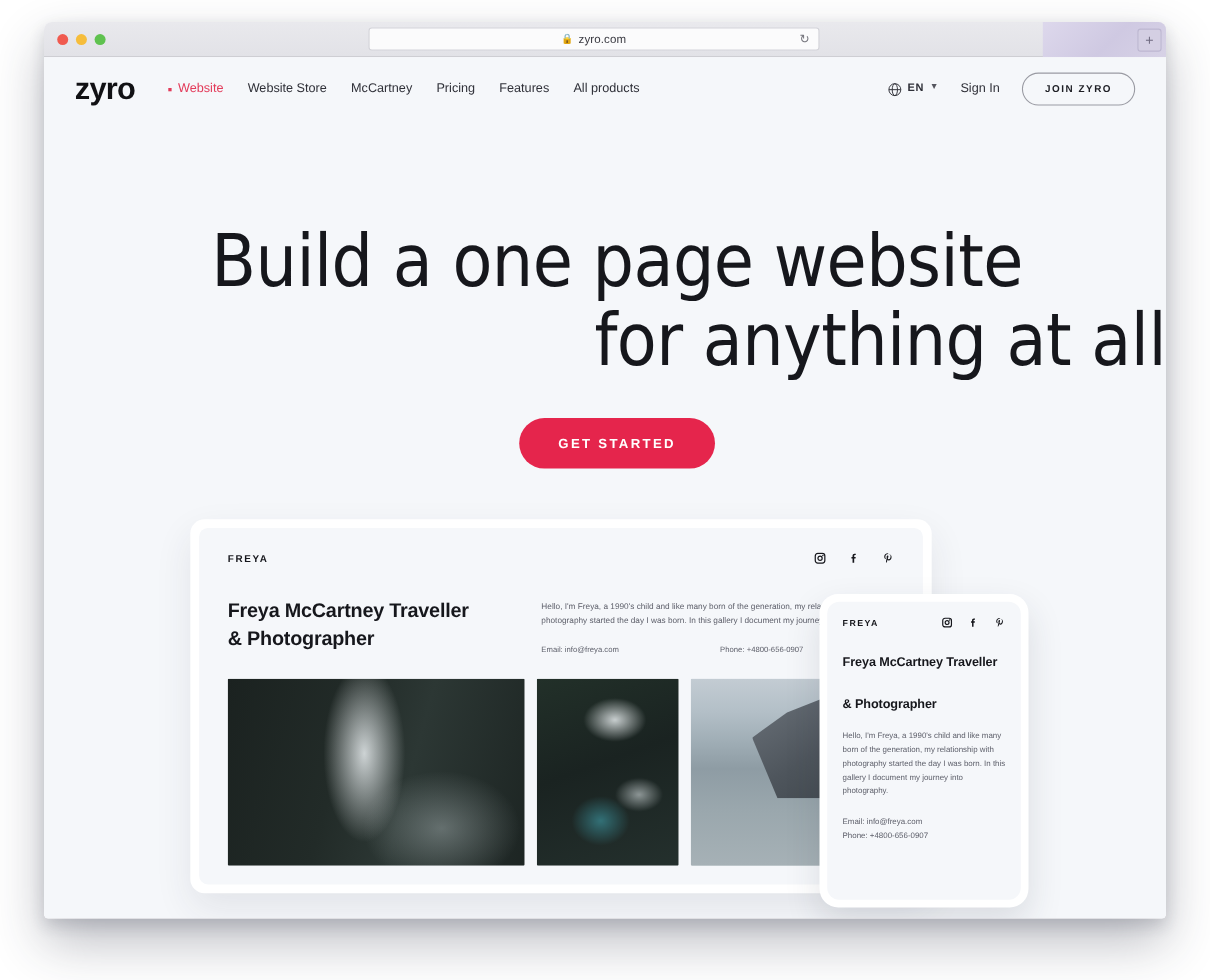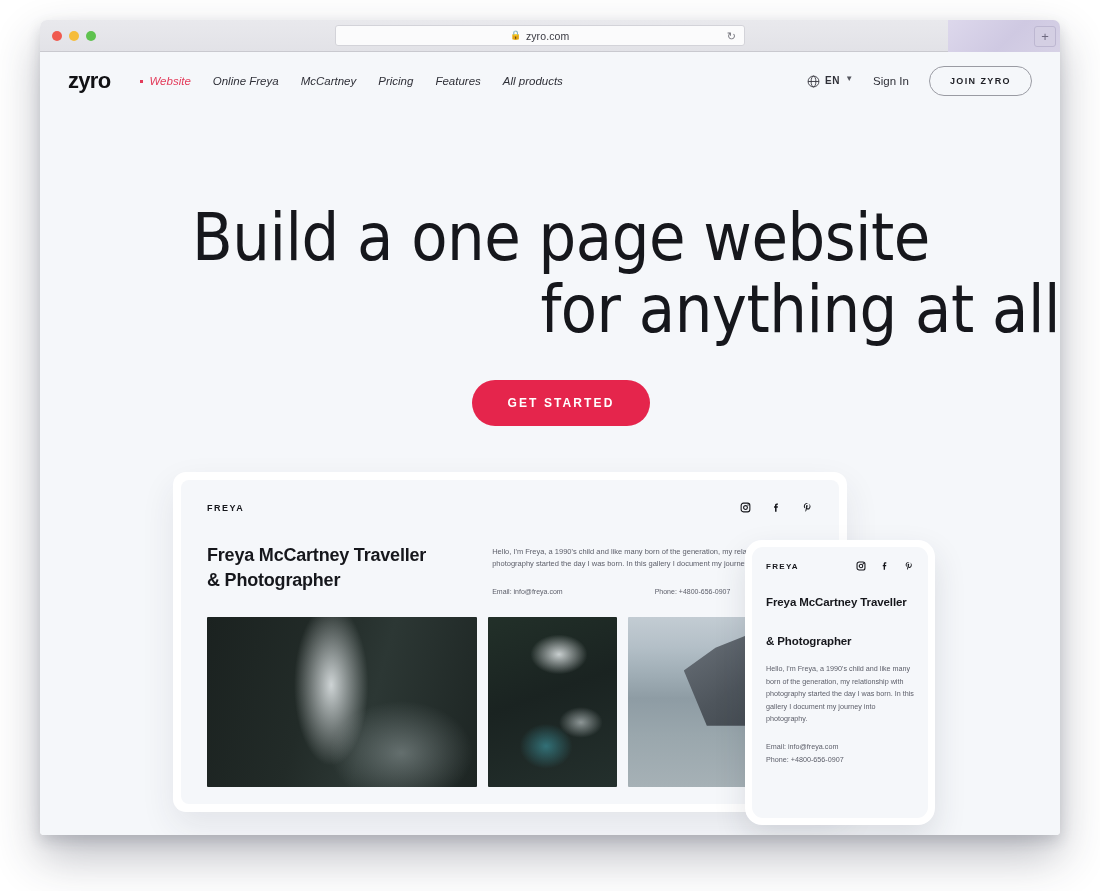--- a/index.html
+++ b/index.html
@@ -70,25 +70,25 @@
   }
 
   
   .nav {
     position: relative;
     height: 58px;
     display: flex; align-items: center;
     padding: 0 28px 0 28px;
   }
   .logo {
-    font-size: 22px; font-weight: 700; color: #111114;
+    font-size: 28px; font-weight: 700; color: #111114;
     letter-spacing: -.7px; line-height: 1;
     margin-right: 30px;
   }
-  .nav-links { display: flex; align-items: center; gap: 22px; font-style: italic; }
+  .nav-links { display: flex; align-items: center; gap: 22px; }
   .nav-link {
     font-size: 11.5px; color: #2f3038; white-space: nowrap;
   }
   .nav-link.active { color: #e33b5a; display: flex; align-items: center; gap: 6px; }
   .nav-dot { width: 3px; height: 3px; background: #e33b5a; display: inline-block; }
 
   .nav-right {
     margin-left: auto;
     display: flex; align-items: center; gap: 20px;
   }
@@ -259,21 +259,21 @@
   <div class="page">
 
     <div class="nav">
       <div class="logo">zyro</div>
 
       <div class="nav-links">
         <a class="nav-link active">
           <span class="nav-dot"></span>
           <span>Website</span>
         </a>
-        <a class="nav-link">Online Freya</a>
+        <a class="nav-link">Website Store</a>
         <a class="nav-link">McCartney</a>
         <a class="nav-link">Pricing</a>
         <a class="nav-link">Features</a>
         <a class="nav-link">All products</a>
       </div>
 
       <div class="nav-right">
         <div class="lang">
           <svg class="globe-icon" viewBox="0 0 24 24">
             <circle cx="12" cy="12" r="10" fill="none" stroke="#2f3038" stroke-width="1.6"></circle>

